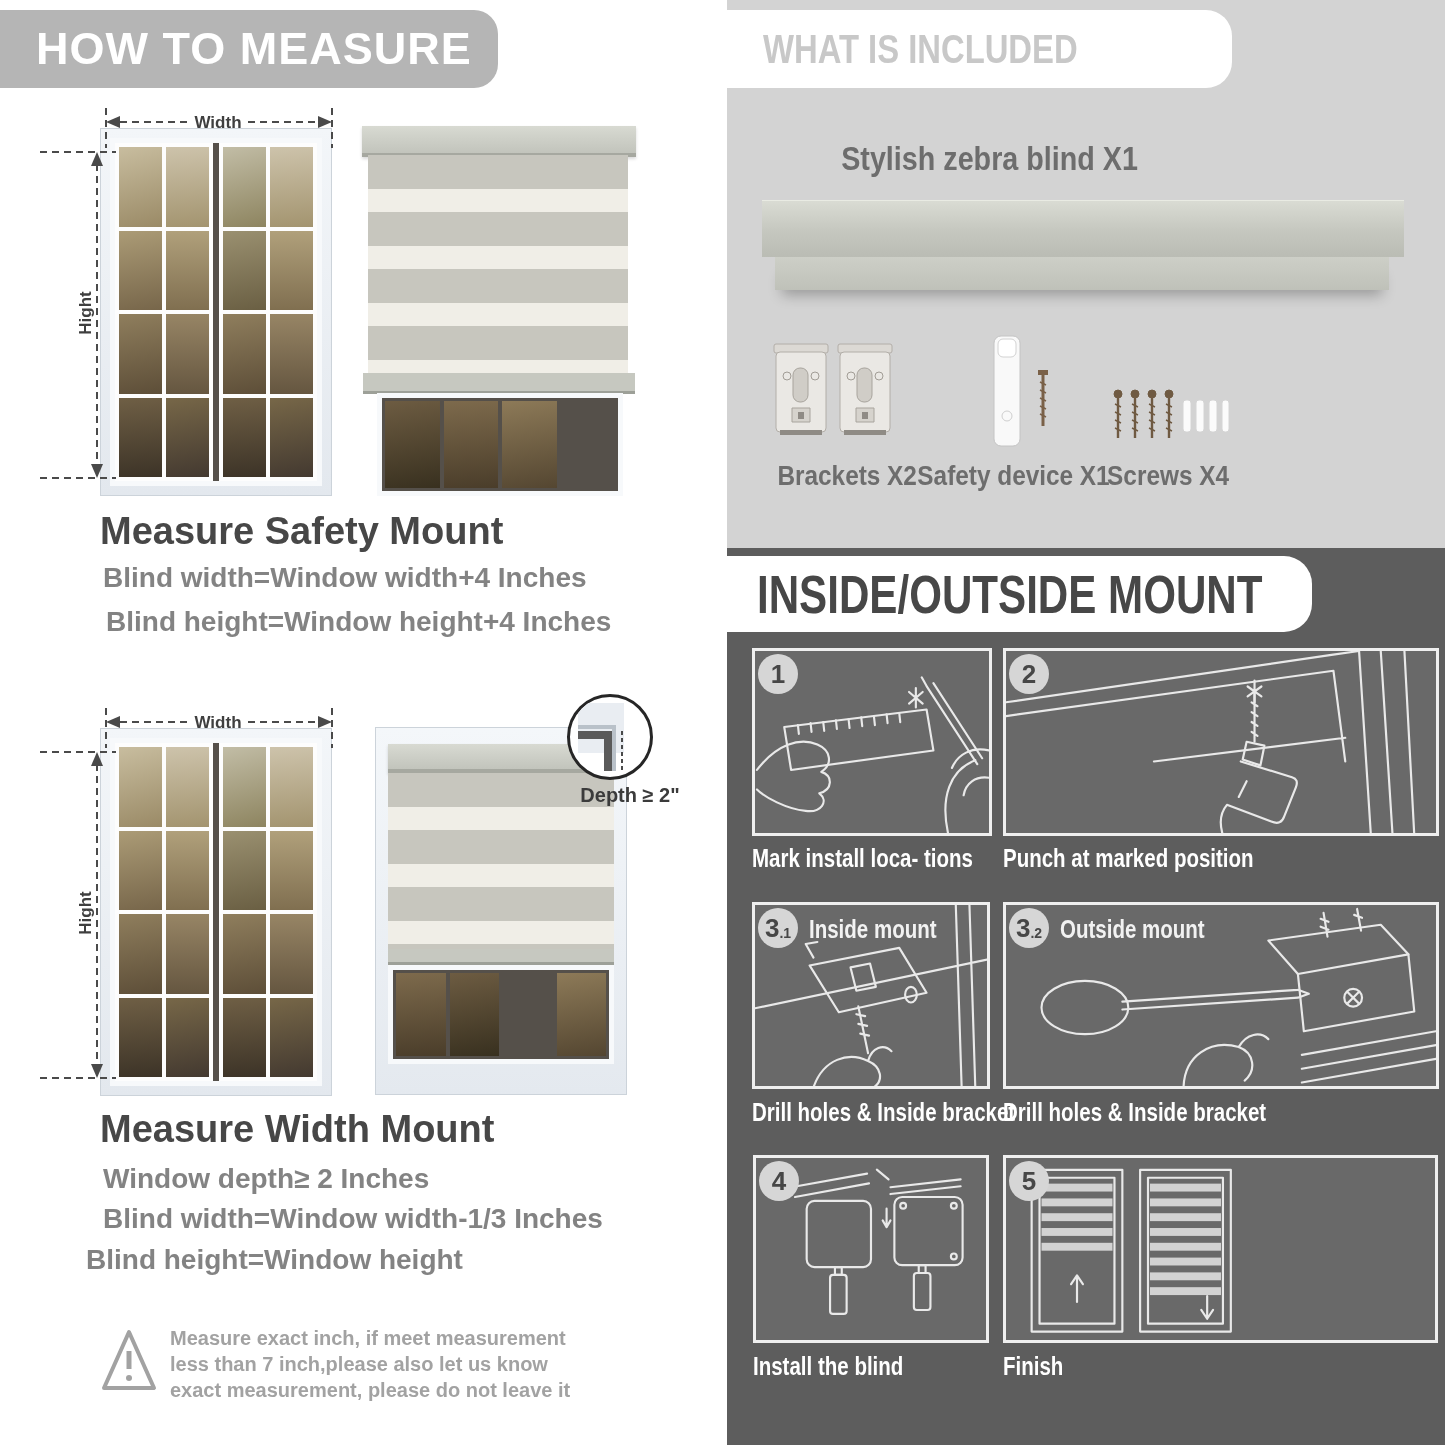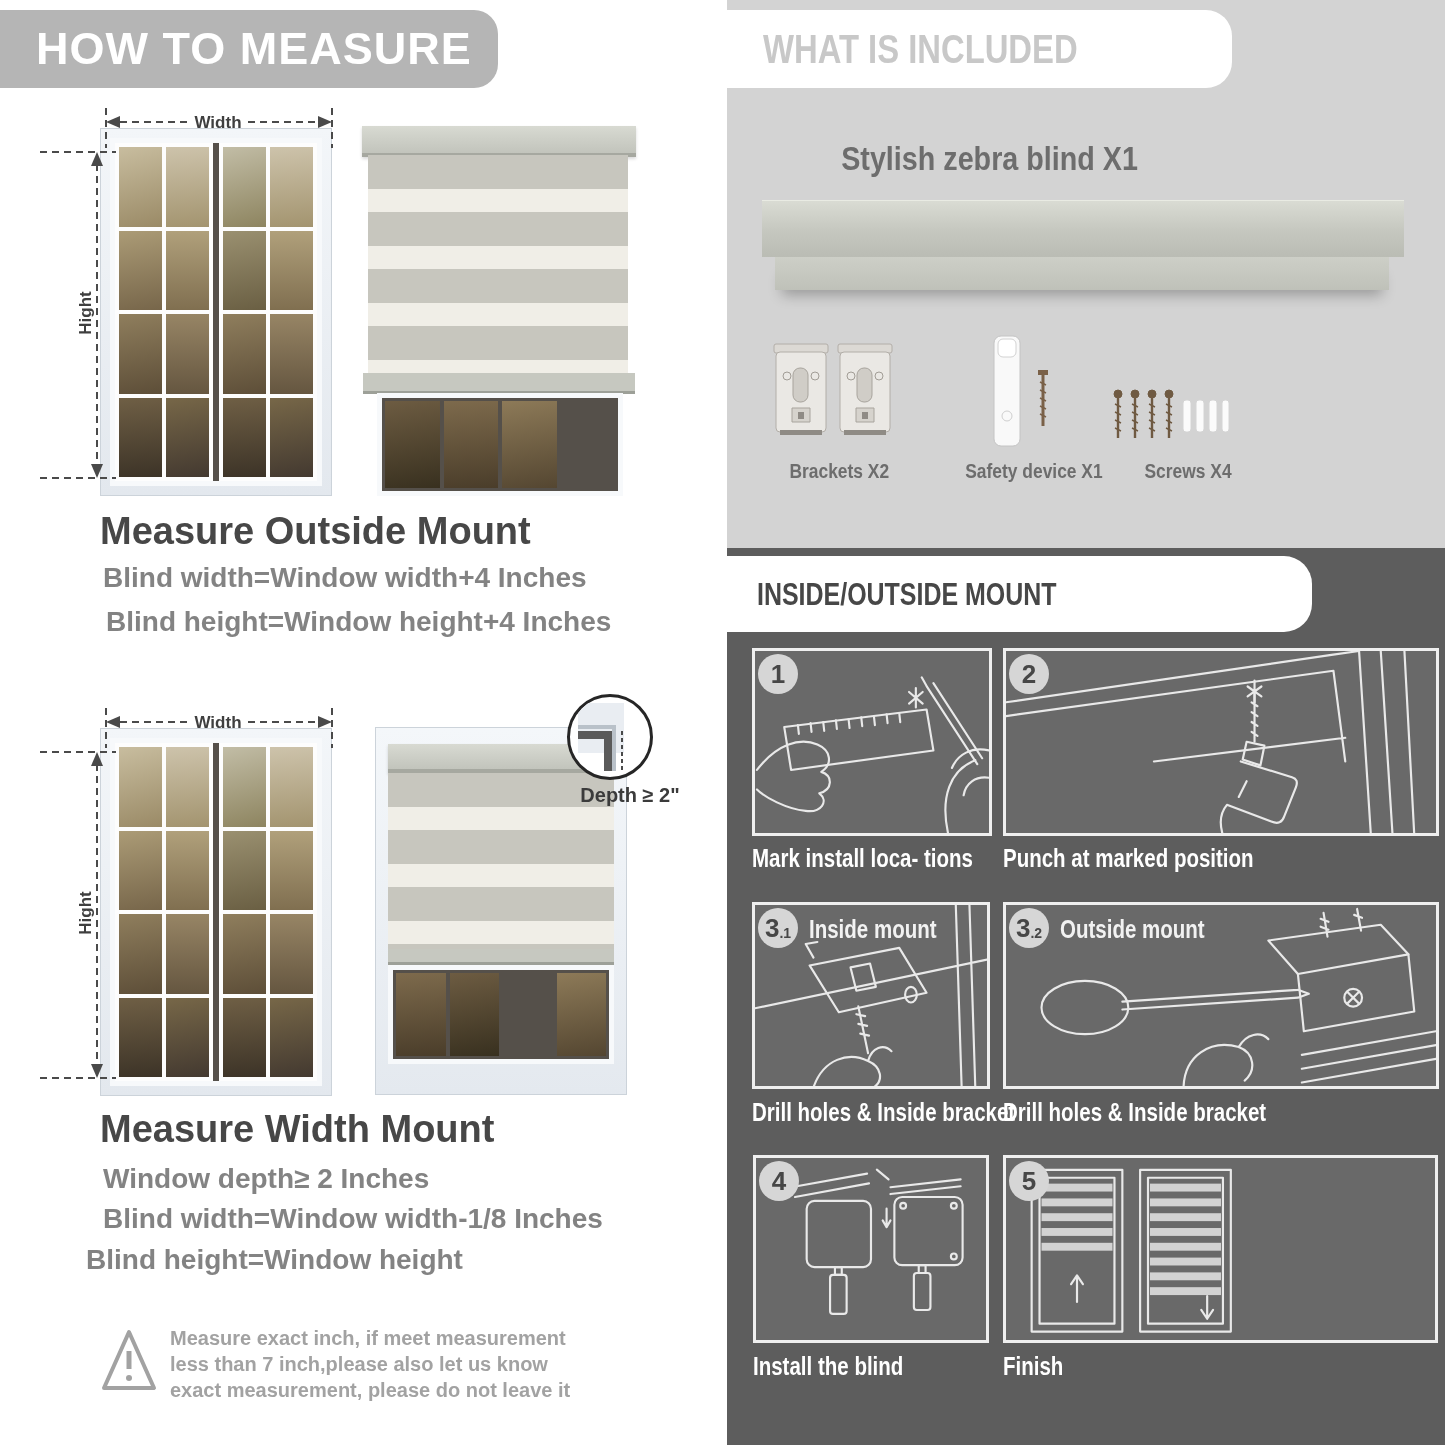--- a/index.html
+++ b/index.html
@@ -64,28 +64,28 @@
   .measure polygon{fill:#4a4a4a;stroke:none;}
 
   
   .right-top{left:727px;top:0;width:718px;height:572px;background:#d3d3d3;}
   .right-bottom{left:727px;top:548px;width:718px;height:897px;background:#5d5d5d;}
 
   .banner-included{left:0;top:10px;width:505px;height:78px;background:#ffffff;
     border-radius:0 26px 26px 0;color:#c8c8c8;font-size:40px;font-weight:bold;
     line-height:78px;padding-left:36px;box-sizing:border-box;}
   .banner-mount{left:0;top:8px;width:585px;height:76px;background:#ffffff;
-    border-radius:0 28px 28px 0;color:#474747;font-size:32px;font-weight:bold;
+    border-radius:0 28px 28px 0;color:#474747;font-size:54px;font-weight:bold;
     line-height:76px;padding-left:30px;box-sizing:border-box;}
 
   .cond{display:inline-block;transform:scaleX(.82);transform-origin:left center;white-space:nowrap;}
   .cond-c{display:inline-block;transform:scaleX(.87);transform-origin:center;white-space:nowrap;}
 
   .product-label{font-size:33px;font-weight:bold;color:#6d6d6d;text-align:center;}
-  .part-label{font-size:20px;font-weight:bold;color:#6d6d6d;text-align:right;}
+  .part-label{font-size:28px;font-weight:bold;color:#6d6d6d;text-align:right;}
 
   .cassette-main{left:35px;top:200px;width:642px;height:57px;
     background:linear-gradient(180deg,#dadcd4,#c5c7bf 55%,#babcb4);
     box-shadow:inset 0 1px 0 #e9ebe3;}
   .cassette-lower{left:48px;top:257px;width:614px;height:33px;
     background:linear-gradient(180deg,#cdcfc7,#bfc1b9);
     box-shadow:0 12px 14px -7px rgba(0,0,0,.28);}
 
   .step-panel{box-sizing:border-box;background:#696969;border:3px solid #efefef;
     position:absolute;overflow:hidden;}
@@ -155,21 +155,21 @@
   <div class="abs cassette" style="left:362px;top:126px;width:274px;height:27px;"></div>
   <div class="abs zebra" style="left:368px;top:155px;width:260px;height:218px;"></div>
   <div class="abs rail" style="left:363px;top:373px;width:272px;height:18px;"></div>
   <div class="abs under-window" style="left:377px;top:393px;width:246px;height:103px;">
     <div class="upane1"></div>
       <div class="upane2"></div>
     <div class="upane3"></div>
       <div class="upane4"></div>
   </div>
 
-  <div class="abs h1-left" style="left:100px;top:510px;">Measure Outside Mount</div>
+  <div class="abs h1-left" style="left:100px;top:510px;">Measure Safety Mount</div>
   <div class="abs sub-left" style="left:103px;top:562px;">Blind width=Window width+4 Inches</div>
   <div class="abs sub-left" style="left:106px;top:606px;">Blind height=Window height+4 Inches</div>
 
   <div class="abs window" style="left:100px;top:728px;width:232px;height:368px;">
     <div class="win-frame">
       <div class="sash">
         <div class="pane"></div>
           <div class="pane"></div>
         <div class="pane"></div>
           <div class="pane"></div>
@@ -224,21 +224,21 @@
       <rect x="8" y="6" width="46" height="50" fill="#e9edf2" stroke="none"></rect>
       <path d="M8,38 L38,38 L38,74" stroke="#5a5a5a" stroke-width="8" fill="none"></path>
       <path d="M8,30 L44,30 L44,74" stroke="#b9c1c9" stroke-width="4" fill="none"></path>
       <line x1="52" y1="34" x2="52" y2="74" stroke="#4a4a4a" stroke-width="2" stroke-dasharray="4 3"></line>
     </svg>
   </div>
   <div class="abs depth-note" style="left:568px;top:784px;width:124px;">Depth ≥ 2"</div>
 
   <div class="abs h1-left" style="left:100px;top:1108px;">Measure Width Mount</div>
   <div class="abs sub-left" style="left:103px;top:1163px;">Window depth≥ 2 Inches</div>
-  <div class="abs sub-left" style="left:103px;top:1203px;">Blind width=Window width-1/8 Inches</div>
+  <div class="abs sub-left" style="left:103px;top:1203px;">Blind width=Window width-1/3 Inches</div>
   <div class="abs sub-left" style="left:86px;top:1244px;">Blind height=Window height</div>
 
   <svg class="abs" style="left:100px;top:1327px;" width="58" height="66" viewBox="0 0 58 66">
     <path d="M29 5 L54 61 L4 61 Z" fill="none" stroke="#a2a2a2" stroke-width="4" stroke-linejoin="round"></path>
     <line x1="29" y1="24" x2="29" y2="42" stroke="#a2a2a2" stroke-width="5"></line>
     <circle cx="29" cy="51" r="3" fill="#a2a2a2" stroke="none"></circle>
   </svg>
   <div class="abs warn-text" style="left:170px;top:1325px;width:410px;">Measure exact inch, if meet measurement less than 7 inch,please also let us know exact measurement, please do not leave it</div>
 
   <div class="abs right-top">

